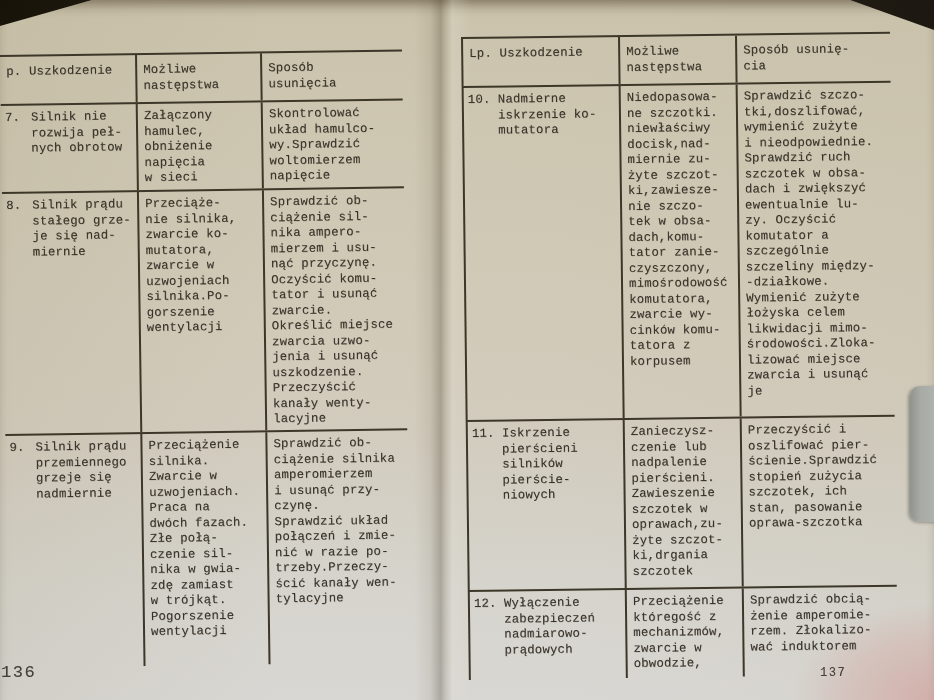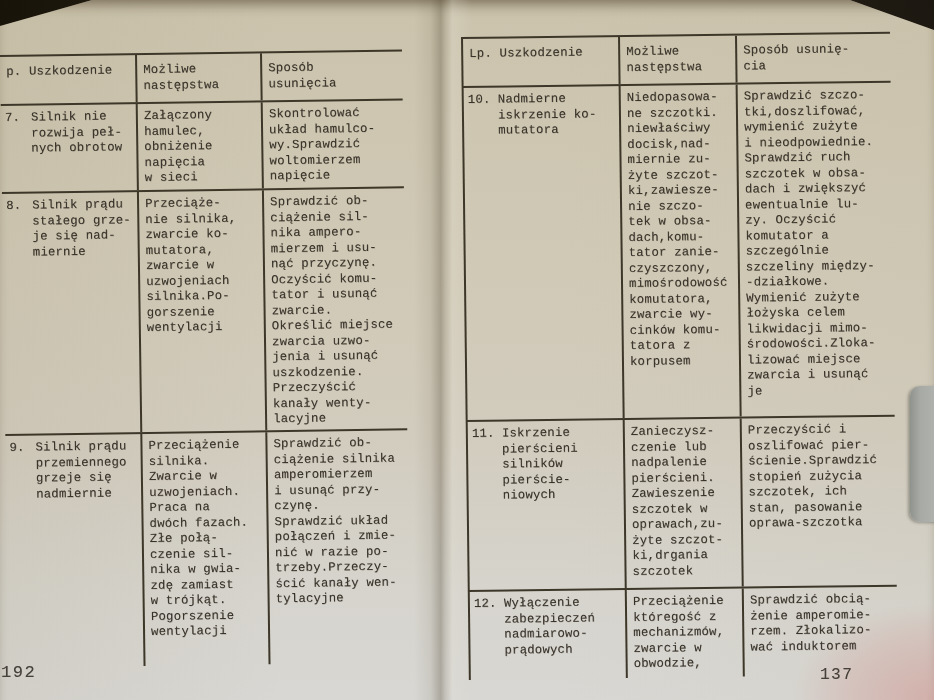--- a/index.html
+++ b/index.html
@@ -67,21 +67,21 @@
   .hrow .cell{padding-top:8px;}
   .lr7{height:86px;}  .lr8{height:240px;} .lr9{height:232px;}
   .rr10{height:332px;}.rr11{height:168px;}.rr12{height:88px;}
   .numcell{display:flex;white-space:normal;padding-left:4px;}
   .rnum{flex:0 0 26px;white-space:pre-line;}
   .rtab .rnum{flex:0 0 30px;}
   .rtxt{flex:1 1 auto;white-space:pre-line;}
   .pageno{position:absolute;font-size:17px;letter-spacing:1.5px;color:#45413a;
     text-shadow:0.4px 0.4px 0 rgba(60,50,40,0.3);}
   .pn-left{left:1px;top:663px;}
-  .pn-right{left:820px;top:666px;font-size:16px;}
+  .pn-right{left:820px;top:666px;font-size:12px;}
 </style>
 </head>
 <body>
 
 <div class="stage">
   <div class="paper"></div>
   <div class="gutter"></div>
   <div class="bookmark"></div>
   <div class="pink-corner"></div>
 
@@ -273,15 +273,15 @@
 mechanizmów,
 zwarcie w
 obwodzie,</div>
       <div class="cell c3">Sprawdzić obcią-
 żenie amperomie-
 rzem. Złokalizo-
 wać induktorem</div>
     </div>
   </div>
 
-  <div class="pageno pn-left">192</div>
+  <div class="pageno pn-left">136</div>
   <div class="pageno pn-right">137</div>
 </div>
 
 </body></html>

